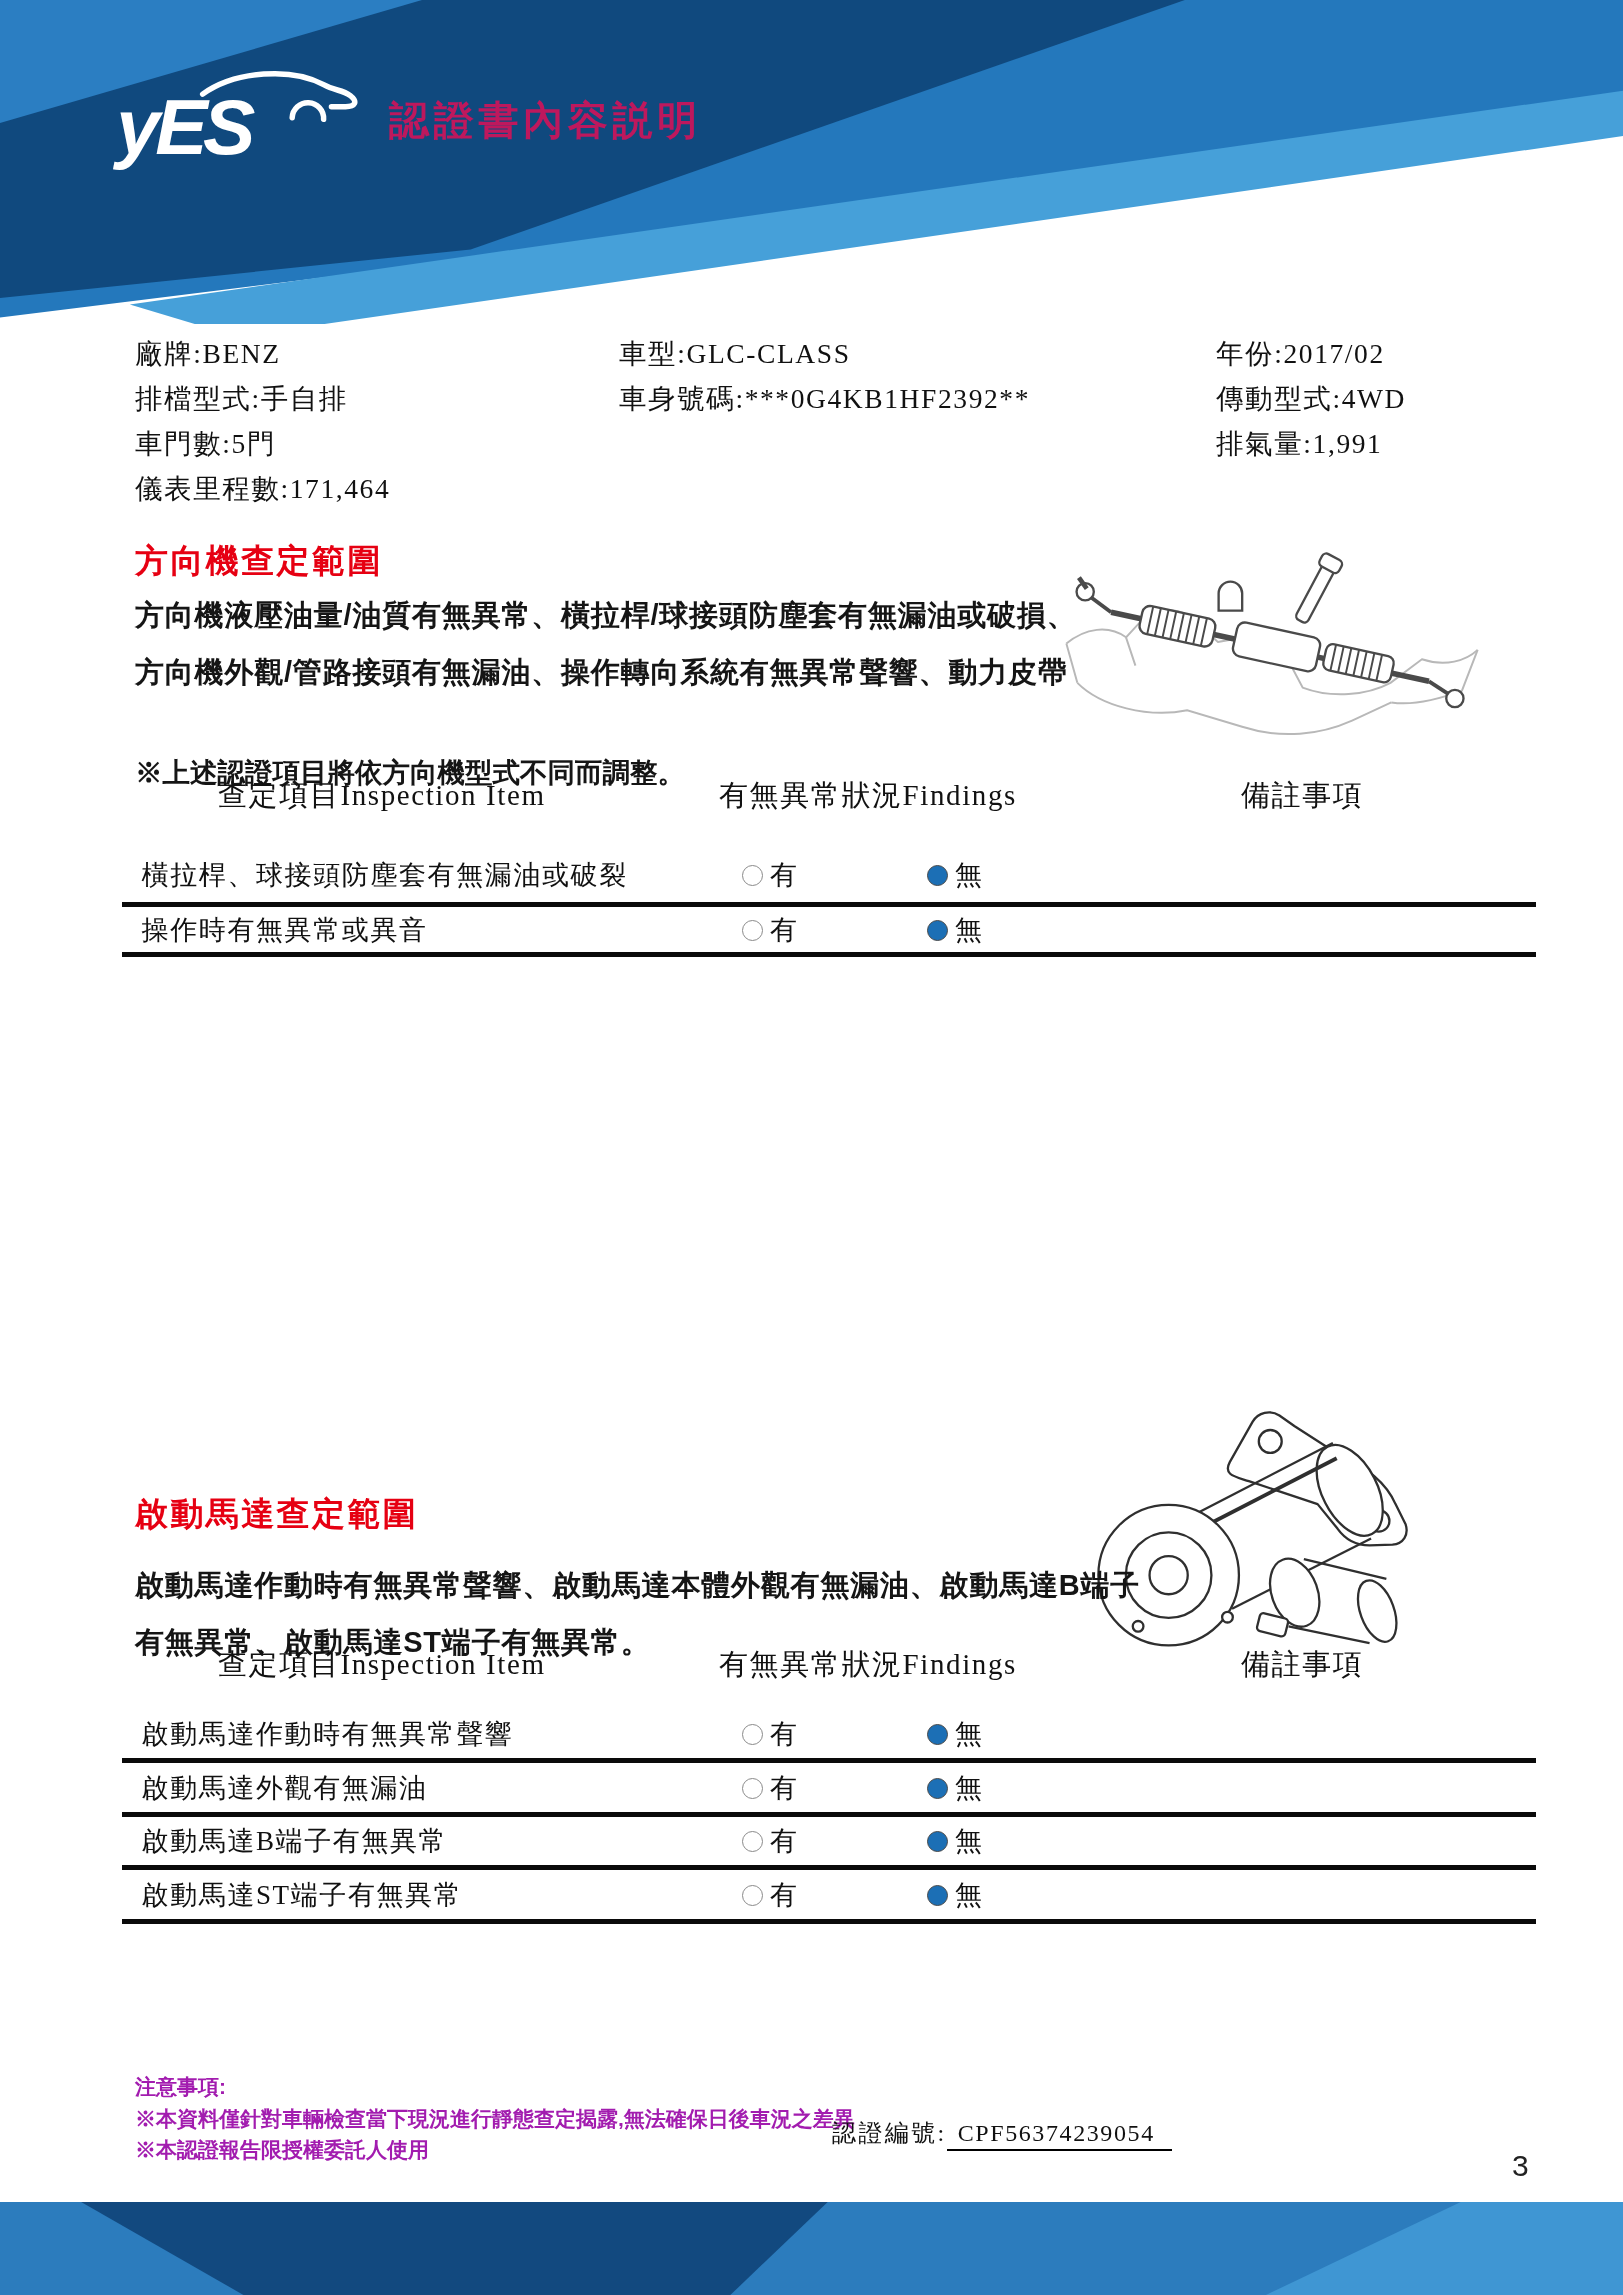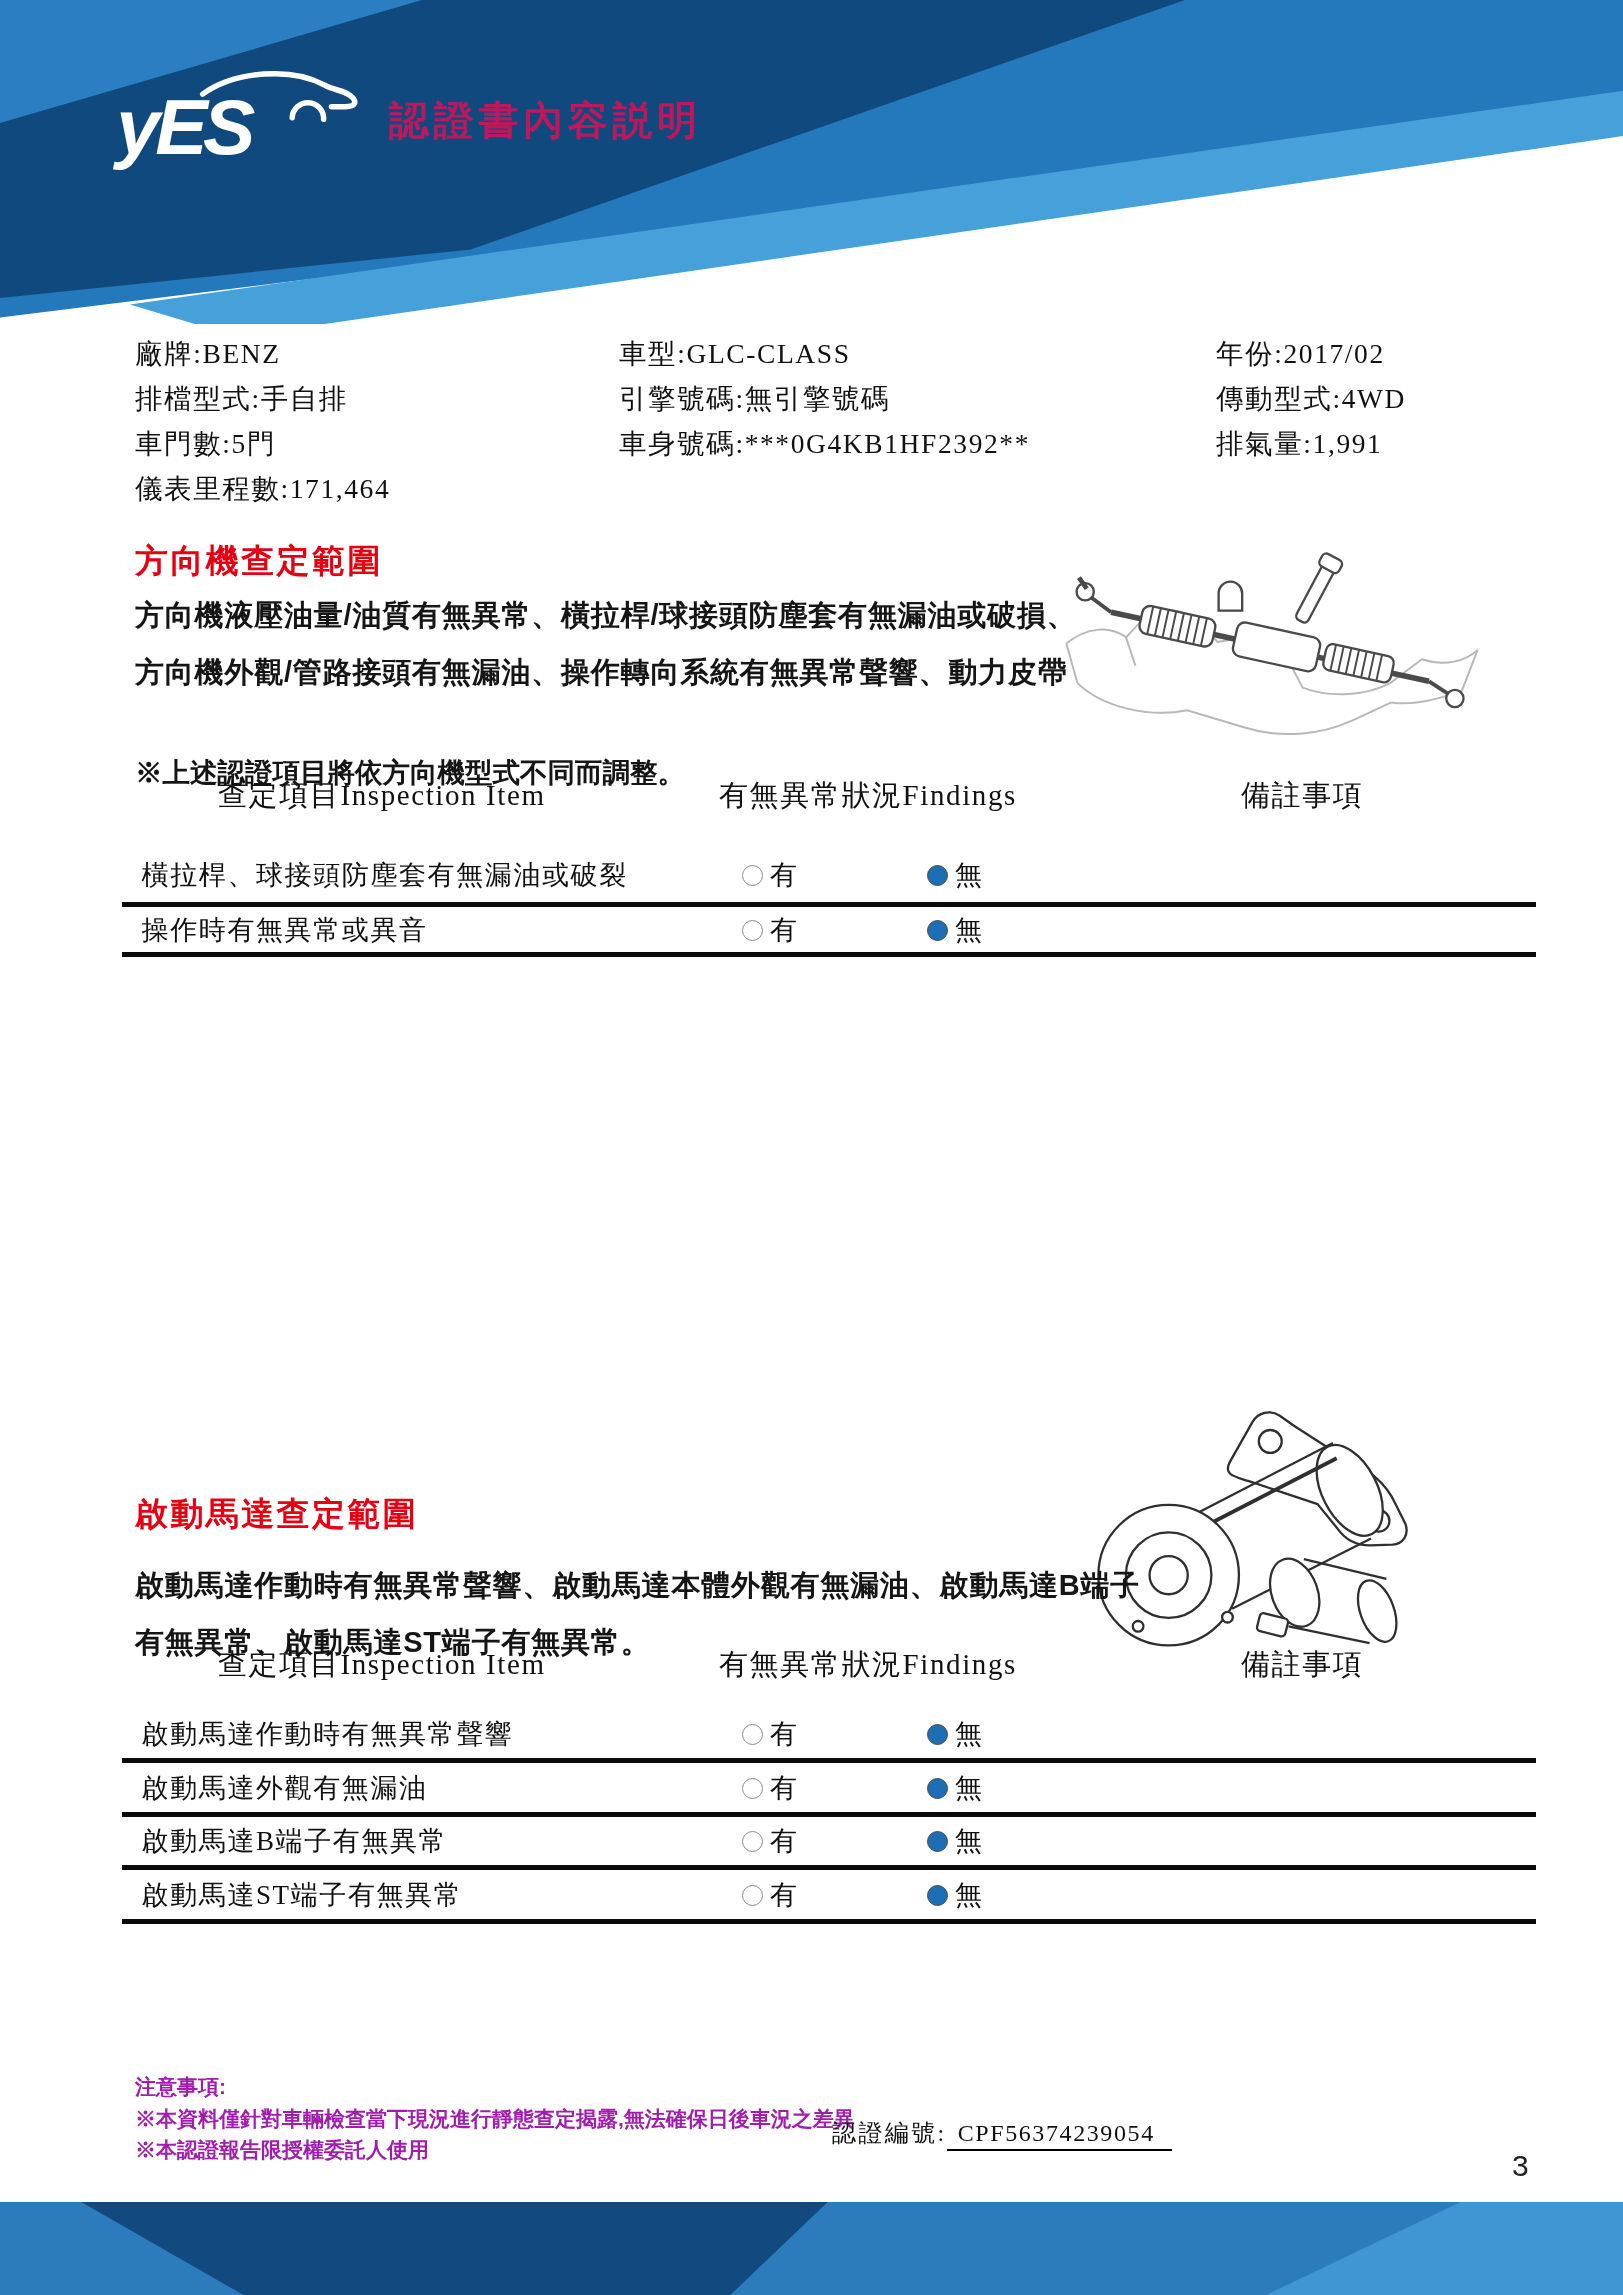--- a/index.html
+++ b/index.html
@@ -97,21 +97,20 @@
   </div>
 
   <div class="vcol vcol1">
     <div class="vrow"><span>廠牌</span><span>:</span><span>BENZ</span></div>
     <div class="vrow"><span>排檔型式</span><span>:</span><span>手自排</span></div>
     <div class="vrow"><span>車門數</span><span>:</span><span>5門</span></div>
     <div class="vrow"><span>儀表里程數</span><span>:</span><span>171,464</span></div>
   </div>
   <div class="vcol vcol2">
     <div class="vrow"><span>車型</span><span>:</span><span>GLC-CLASS</span></div>
-    <div class="vrow"><span>引擎號碼</span><span>:</span><span>無引擎號碼</span></div>
     <div class="vrow"><span>車身號碼</span><span>:</span><span>***0G4KB1HF2392**</span></div>
   </div>
   <div class="vcol vcol3">
     <div class="vrow"><span>年份</span><span>:</span><span>2017/02</span></div>
     <div class="vrow"><span>傳動型式</span><span>:</span><span>4WD</span></div>
     <div class="vrow"><span>排氣量</span><span>:</span><span>1,991</span></div>
   </div>
 
   <div class="sec-title" style="top:539px;">方向機查定範圍</div>
 

